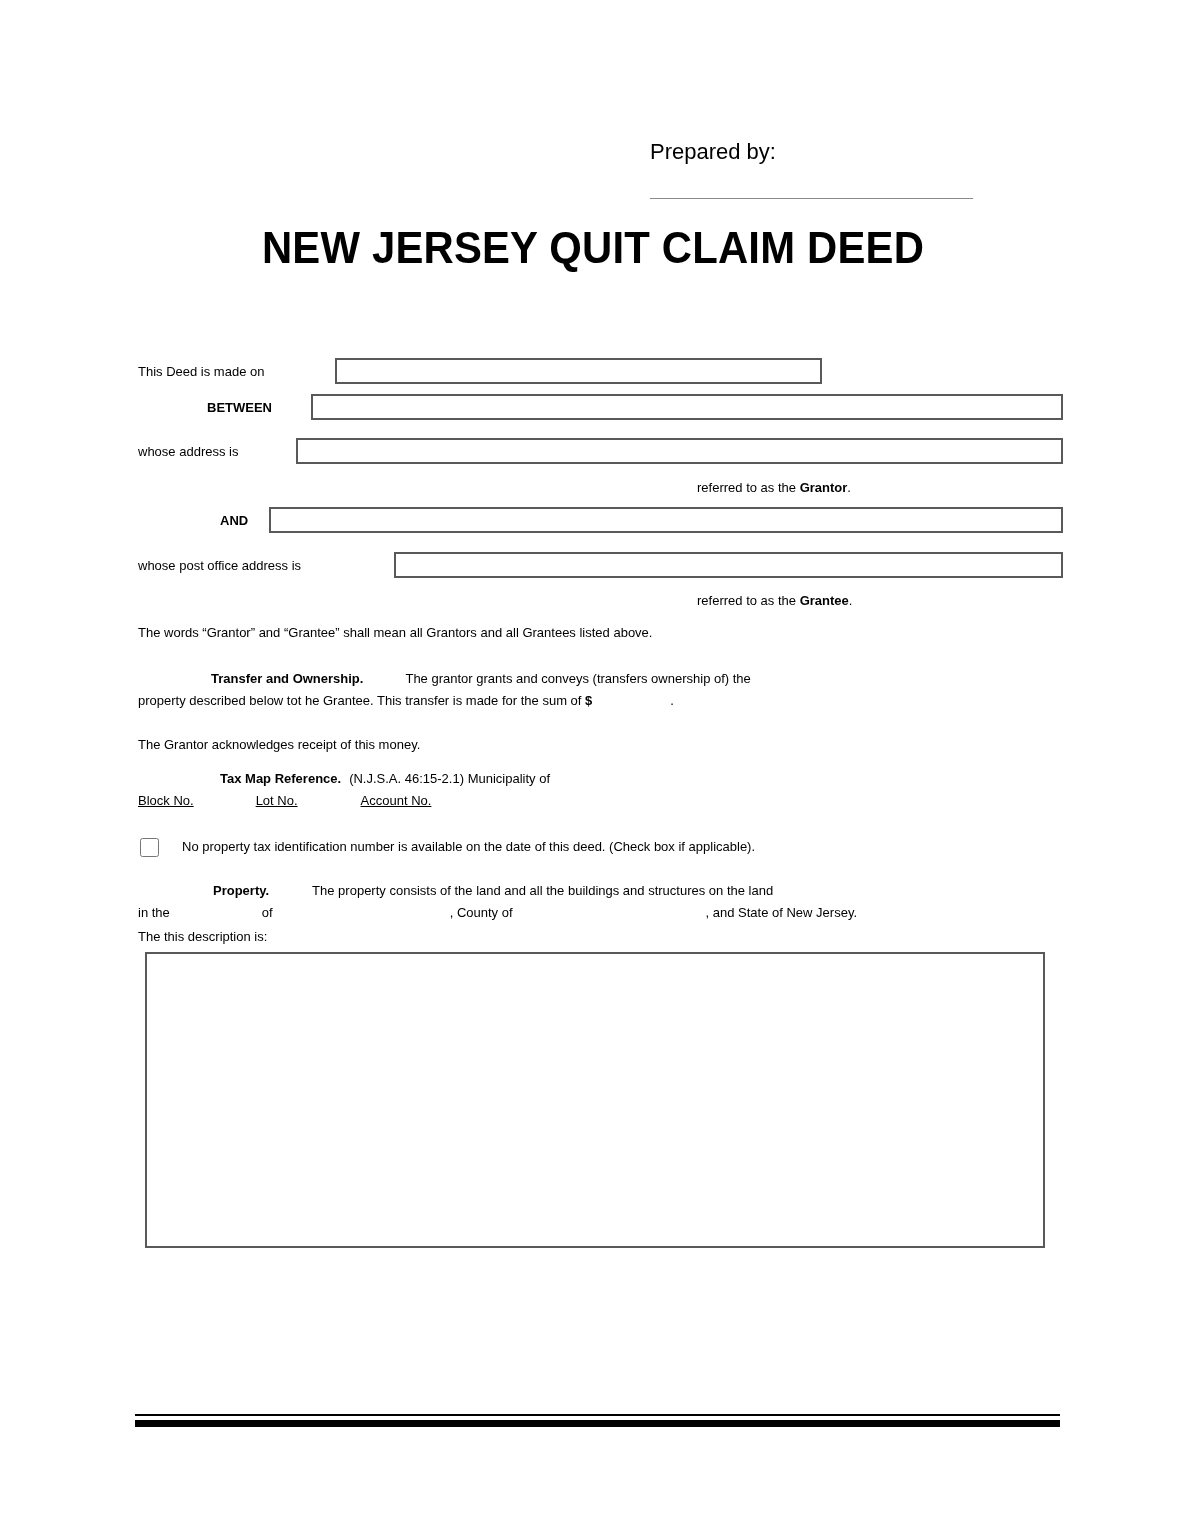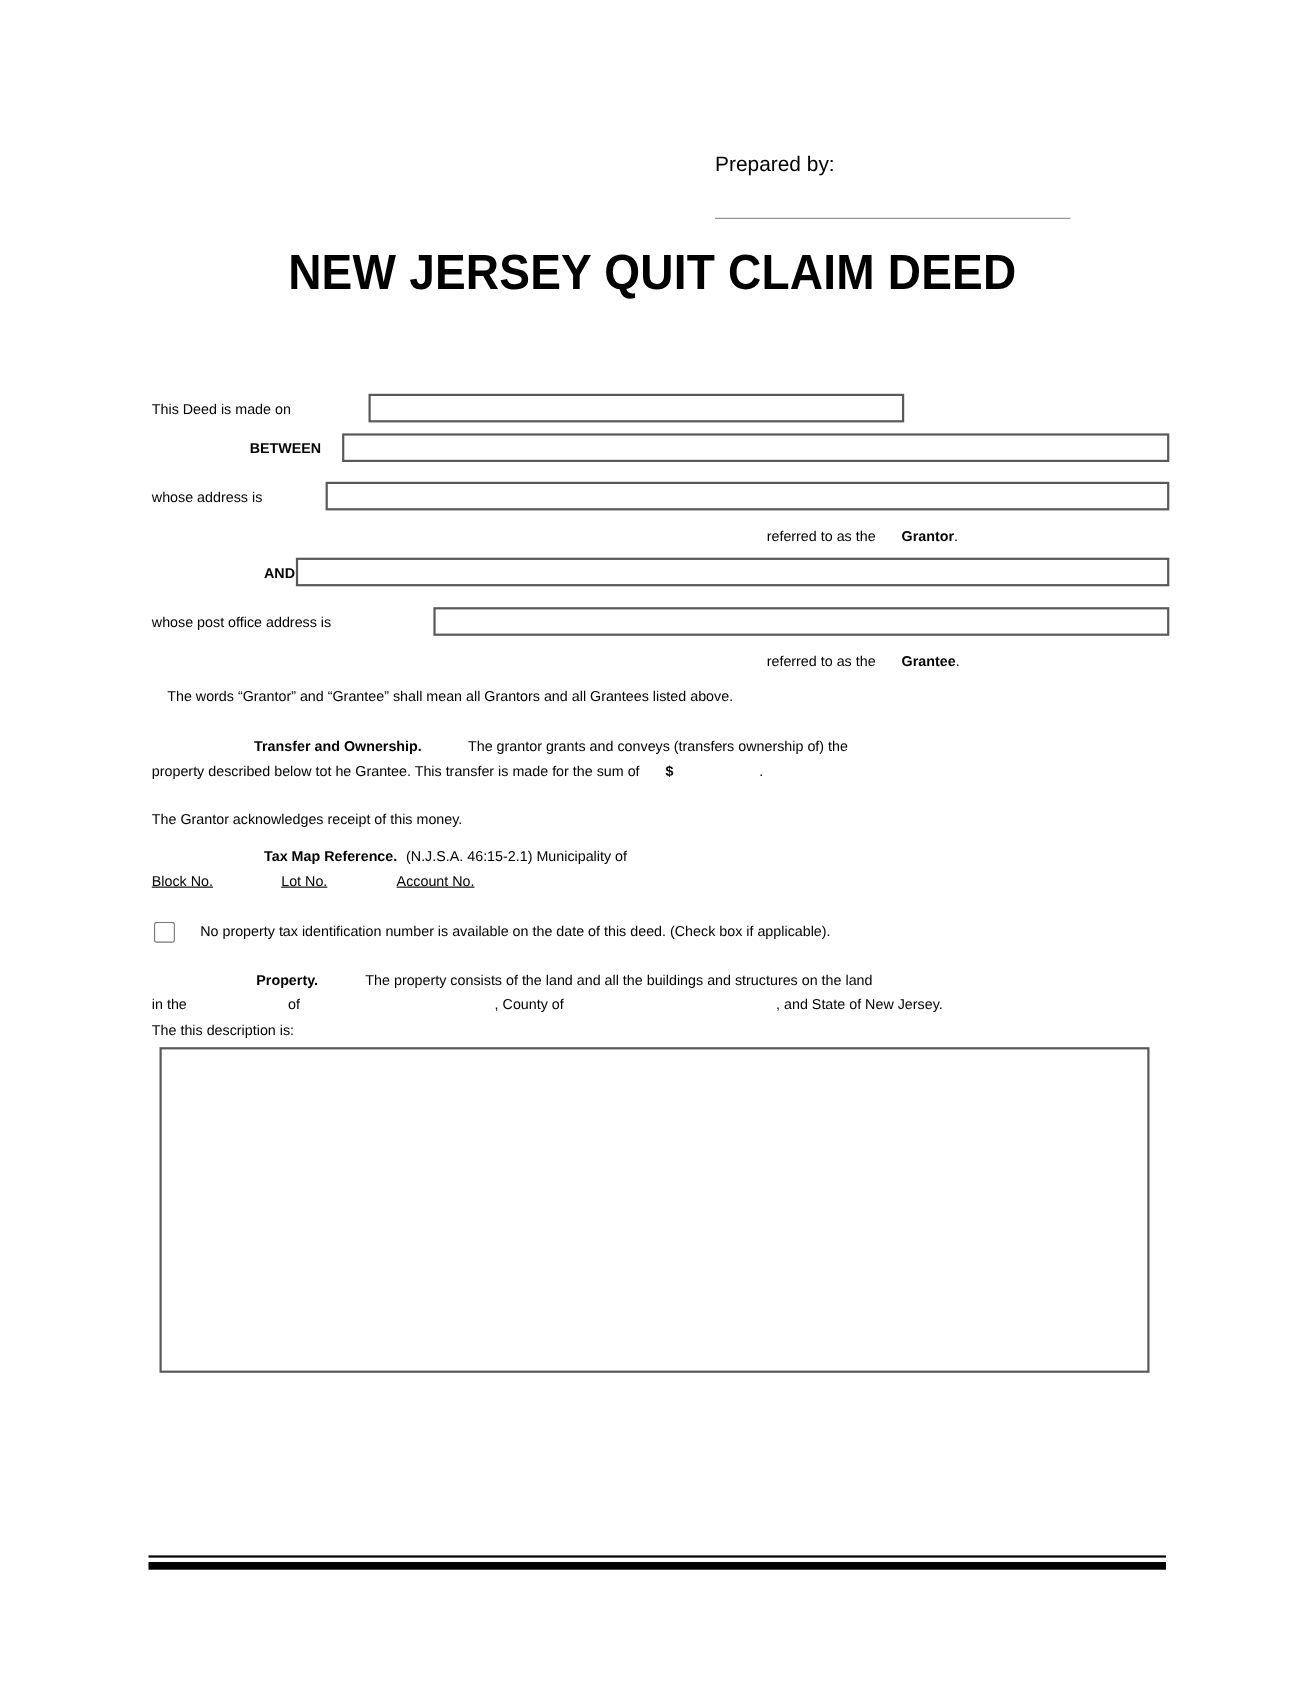--- a/index.html
+++ b/index.html
@@ -20,21 +20,21 @@
     position: absolute;
     inset: 0;
     background: #fff;
   }
 
   
   .prepared-by {
     position: absolute;
     left: 650px;
     top: 139px;
-    font-size: 19px;
+    font-size: 22px;
     line-height: 1.2;
     white-space: nowrap;
   }
   .prepared-rule {
     position: absolute;
     left: 650px;
     top: 198px;
     width: 323px;
     height: 1px;
     background: #8a8a8a;
@@ -54,21 +54,21 @@
     white-space: nowrap;
   }
 
   
   .txt {
     position: absolute;
     font-size: 13px;
     line-height: 22px;
     white-space: nowrap;
   }
-  .b { font-weight: bold; margin-left: 20px; }
+  .b { font-weight: bold; }
 
   
   .fieldbox {
     position: absolute;
     box-sizing: border-box;
     border: 2px solid #595959;
     background: #ffffff;
     font-family: "Liberation Sans", sans-serif;
     font-size: 17px;
     padding: 0 4px;
@@ -147,21 +147,21 @@
   <div class="txt" style="left:697px; top:477px;"><span>referred to as the </span><span class="b">Grantor</span><span>.</span></div>
 
   <div class="txt b" style="left:220px; top:510px;">AND</div>
   <input class="fieldbox" style="left: 269px; top: 507px; width: 794px; height: 26px;" placeholder="">
 
   <div class="txt" style="left:138px; top:555px;">whose post office address is</div>
   <input class="fieldbox" style="left: 394px; top: 552px; width: 669px; height: 26px;" placeholder="">
 
   <div class="txt" style="left:697px; top:590px;"><span>referred to as the </span><span class="b">Grantee</span><span>.</span></div>
 
-  <div class="txt" style="left:152px; top:622px;">The words “Grantor” and “Grantee” shall mean all Grantors and all Grantees listed above.</div>
+  <div class="txt" style="left:138px; top:622px;">The words “Grantor” and “Grantee” shall mean all Grantors and all Grantees listed above.</div>
 
   <div class="txt" style="left:211px; top:668px;"><span class="b">Transfer and Ownership.</span><span style="display:inline-block;width:42px;"></span><span>The grantor grants and conveys (transfers ownership of) the</span></div>
 
   <div class="txt" style="left:138px; top:690px;"><span>property described below tot he Grantee.   This transfer is made for the sum of </span><span class="b">$</span><span style="display:inline-block;width:78px;"></span><span>.</span></div>
 
   <div class="txt" style="left:138px; top:734px;">The Grantor acknowledges receipt of this money.</div>
 
   <div class="txt" style="left:220px; top:768px;"><span class="b">Tax Map Reference.</span><span style="display:inline-block;width:8px;"></span><span>(N.J.S.A. 46:15-2.1) Municipality of</span></div>
 
   <div class="txt" style="left:138px; top:790px;text-decoration:underline;"><span>Block No.</span><span style="display:inline-block;width:62px;"></span><span>Lot No.</span><span style="display:inline-block;width:63px;"></span><span>Account No.</span></div>

